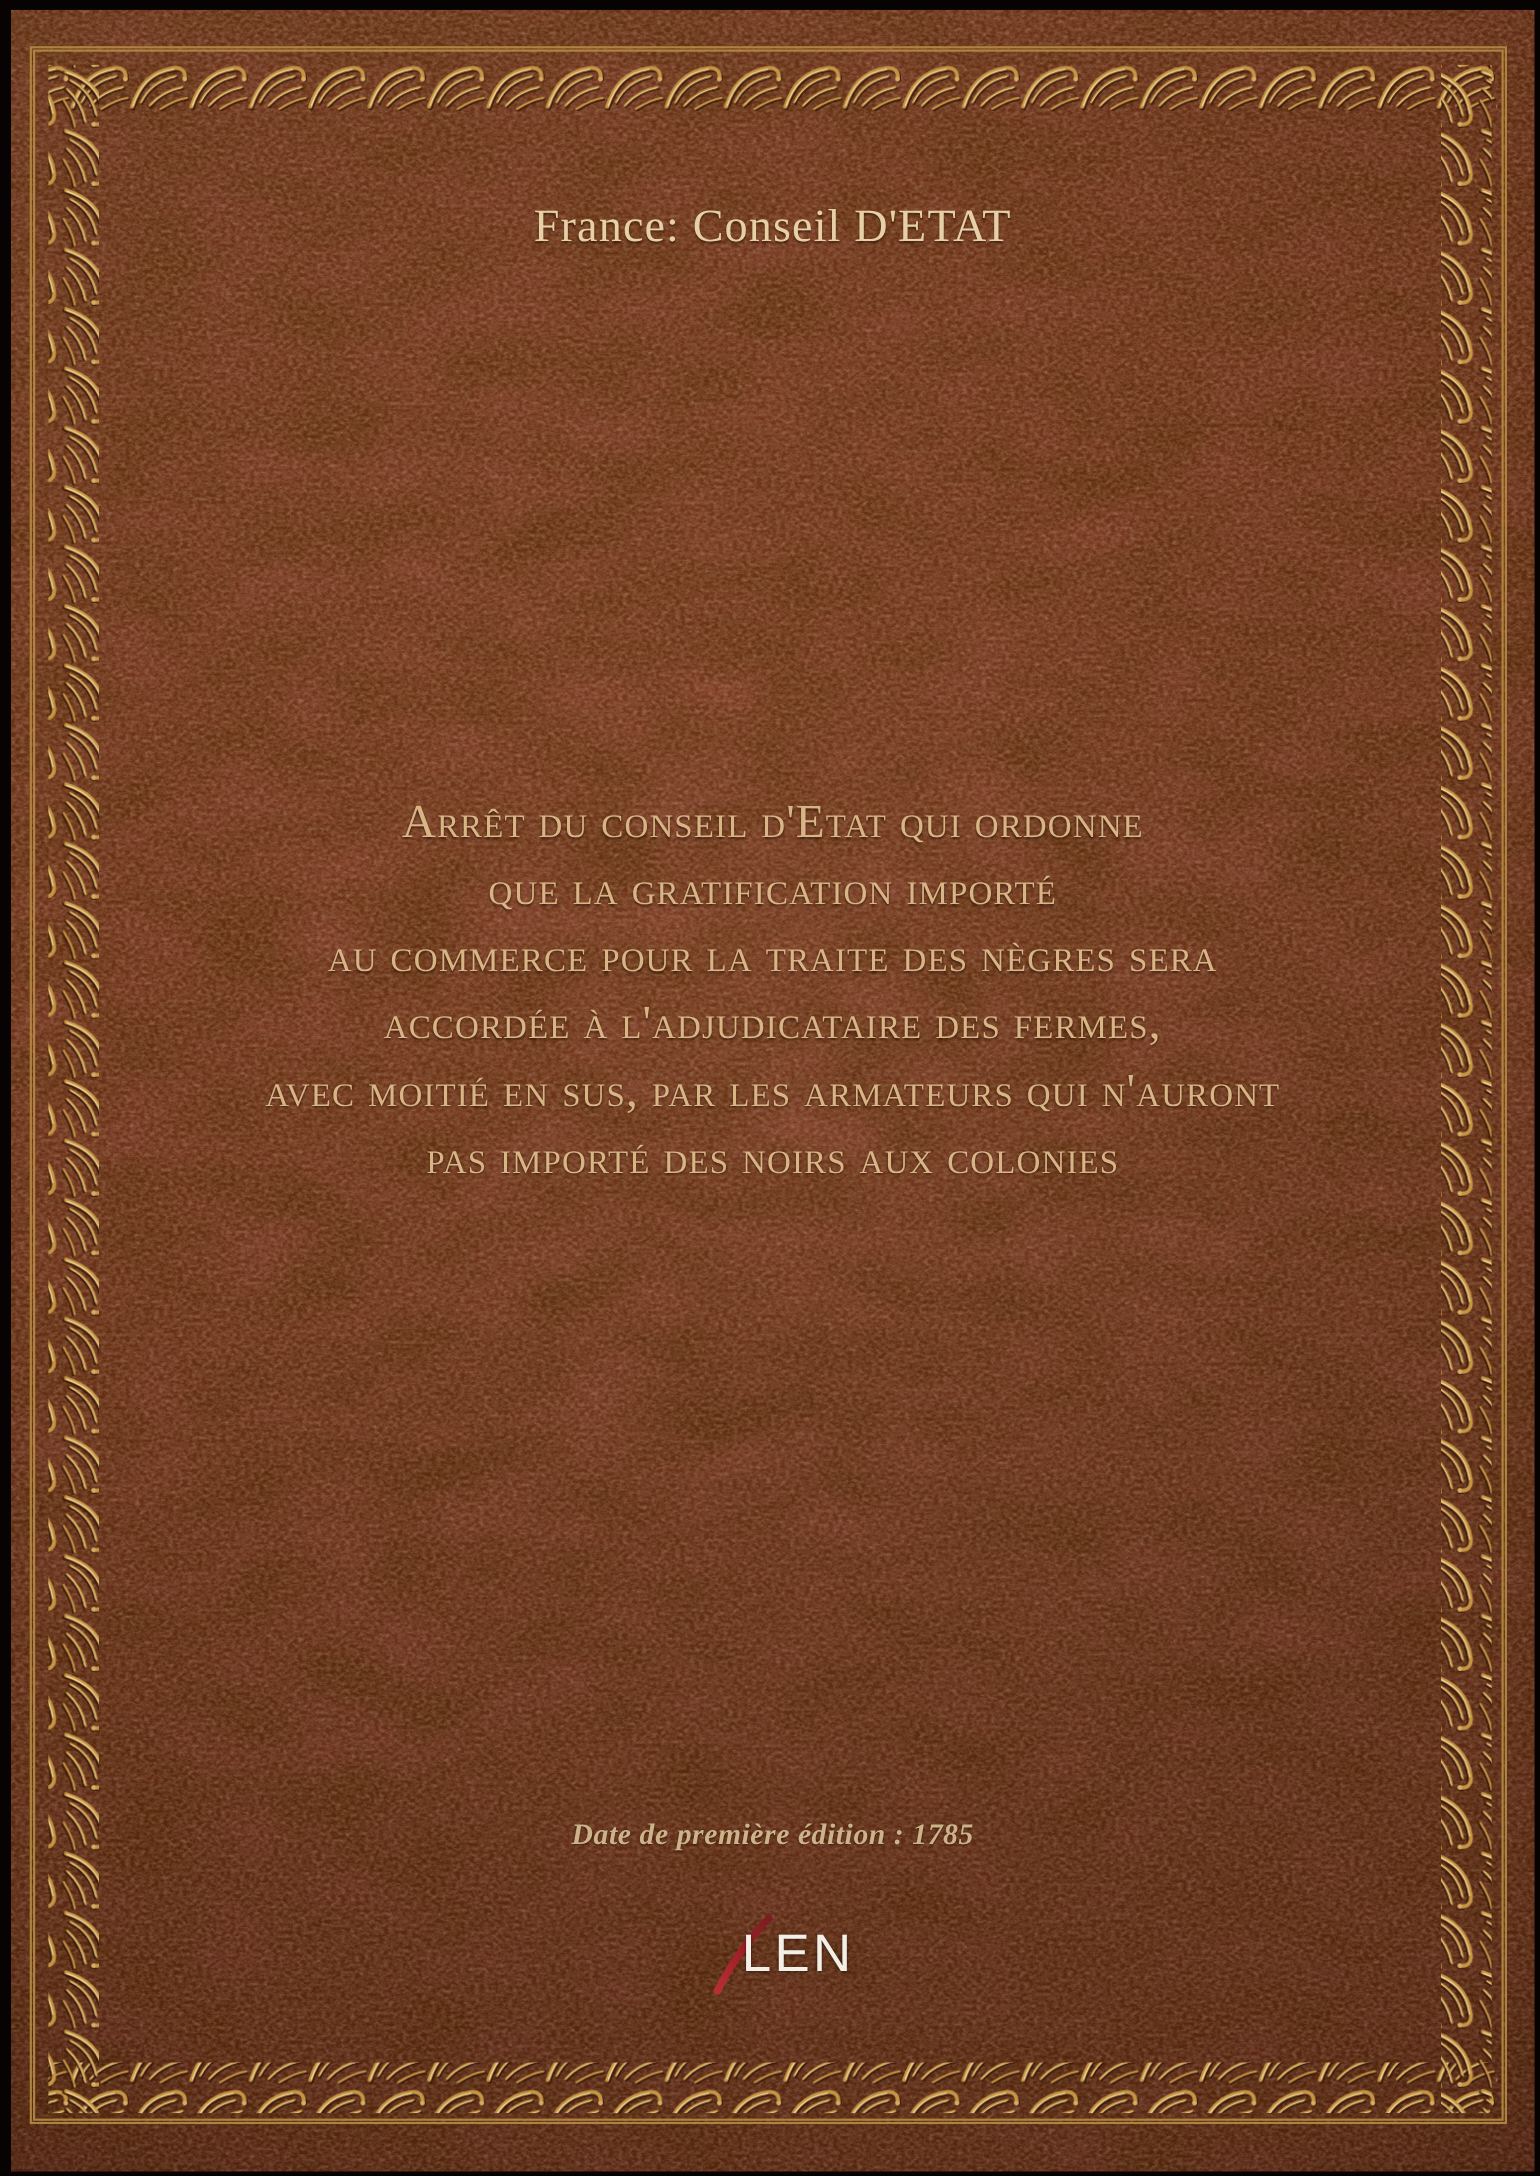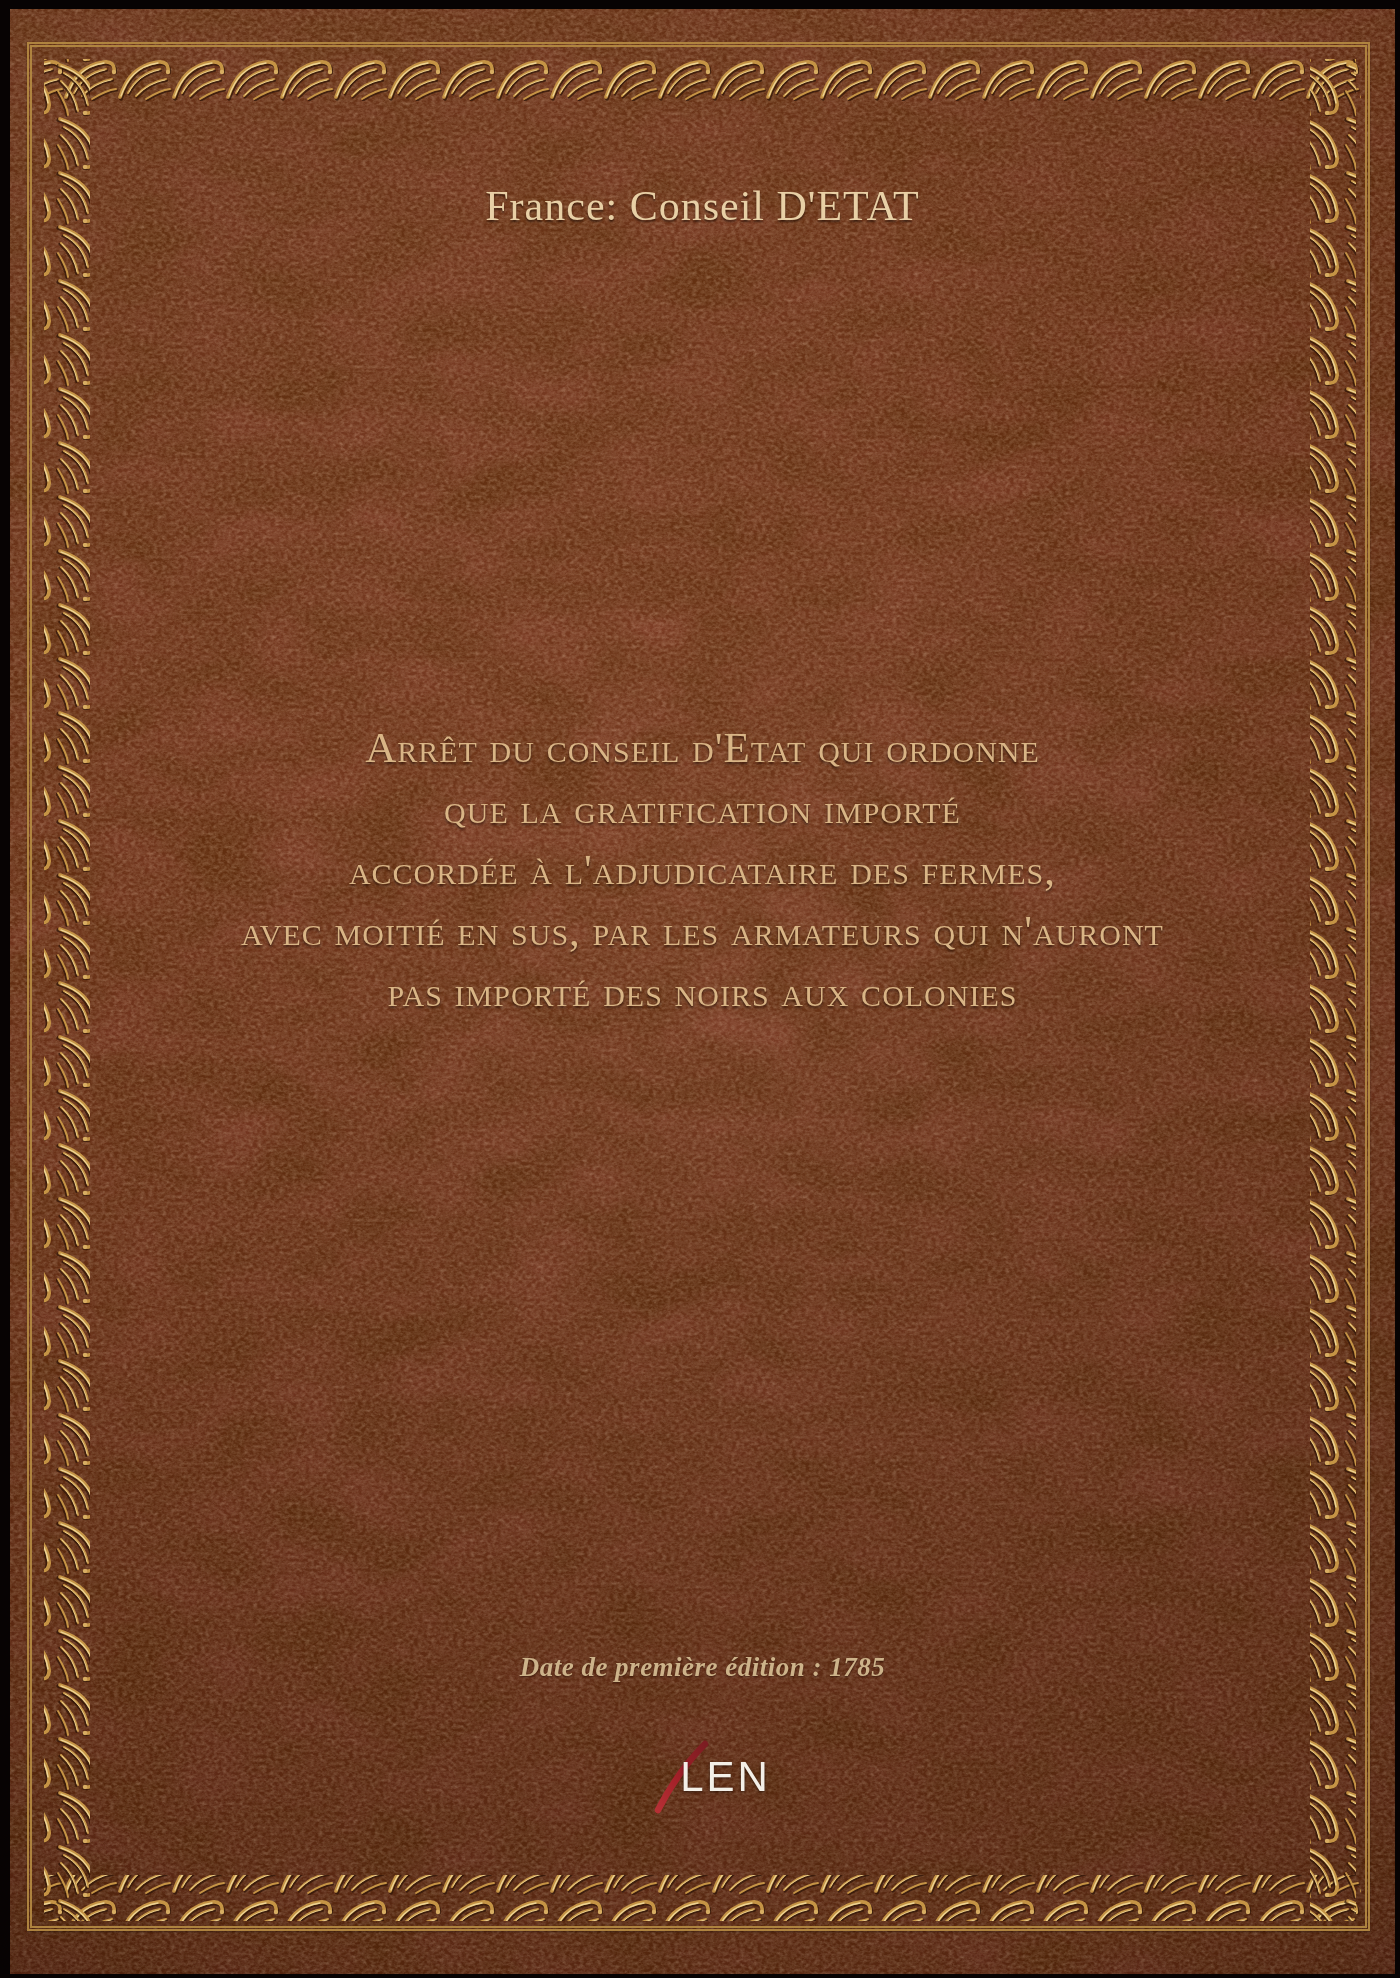--- a/index.html
+++ b/index.html
@@ -62,21 +62,21 @@
     text-shadow:0 1px 2px rgba(25,8,0,0.55);
     font-weight:bold;
   }
   .publisher{
     position:absolute;top:1728px;left:0;width:100%;height:80px;
     display:flex;align-items:center;justify-content:center;
   }
   .publisher svg{display:block;margin-right:-34px;}
   .publisher-name{
     font-family:"Liberation Sans", sans-serif;
-    font-size:42px;line-height:62px;letter-spacing:3px;
+    font-size:48px;line-height:62px;letter-spacing:3px;
     color:#f3efe7;
     text-shadow:0 1px 3px rgba(0,0,0,0.5);
   }
 </style>
 </head>
 <body>
 
 <div class="page">
   <div class="leather">
 
@@ -151,20 +151,21 @@
       <rect x="34" y="50" width="46" height="1862" fill="url(#plumeV)"></rect>
       <rect x="1300" y="50" width="46" height="1862" fill="url(#plumeV)"></rect>
     </svg>
 
     <div class="content">
       <div class="author">France: Conseil D'ETAT</div>
 
       <div class="title">
         <div>Arrêt du conseil d'Etat qui ordonne</div>
         <div>que la gratification importé</div>
+        <div>au commerce pour la traite des nègres sera</div>
         <div>accordée à l'adjudicataire des fermes,</div>
         <div>avec moitié en sus, par les armateurs qui n'auront</div>
         <div>pas importé des noirs aux colonies</div>
       </div>
 
       <div class="edition">Date de première édition : 1785</div>
 
       <div class="publisher">
         <svg width="80" height="76" viewBox="0 0 80 76" aria-hidden="true">
           <defs>

